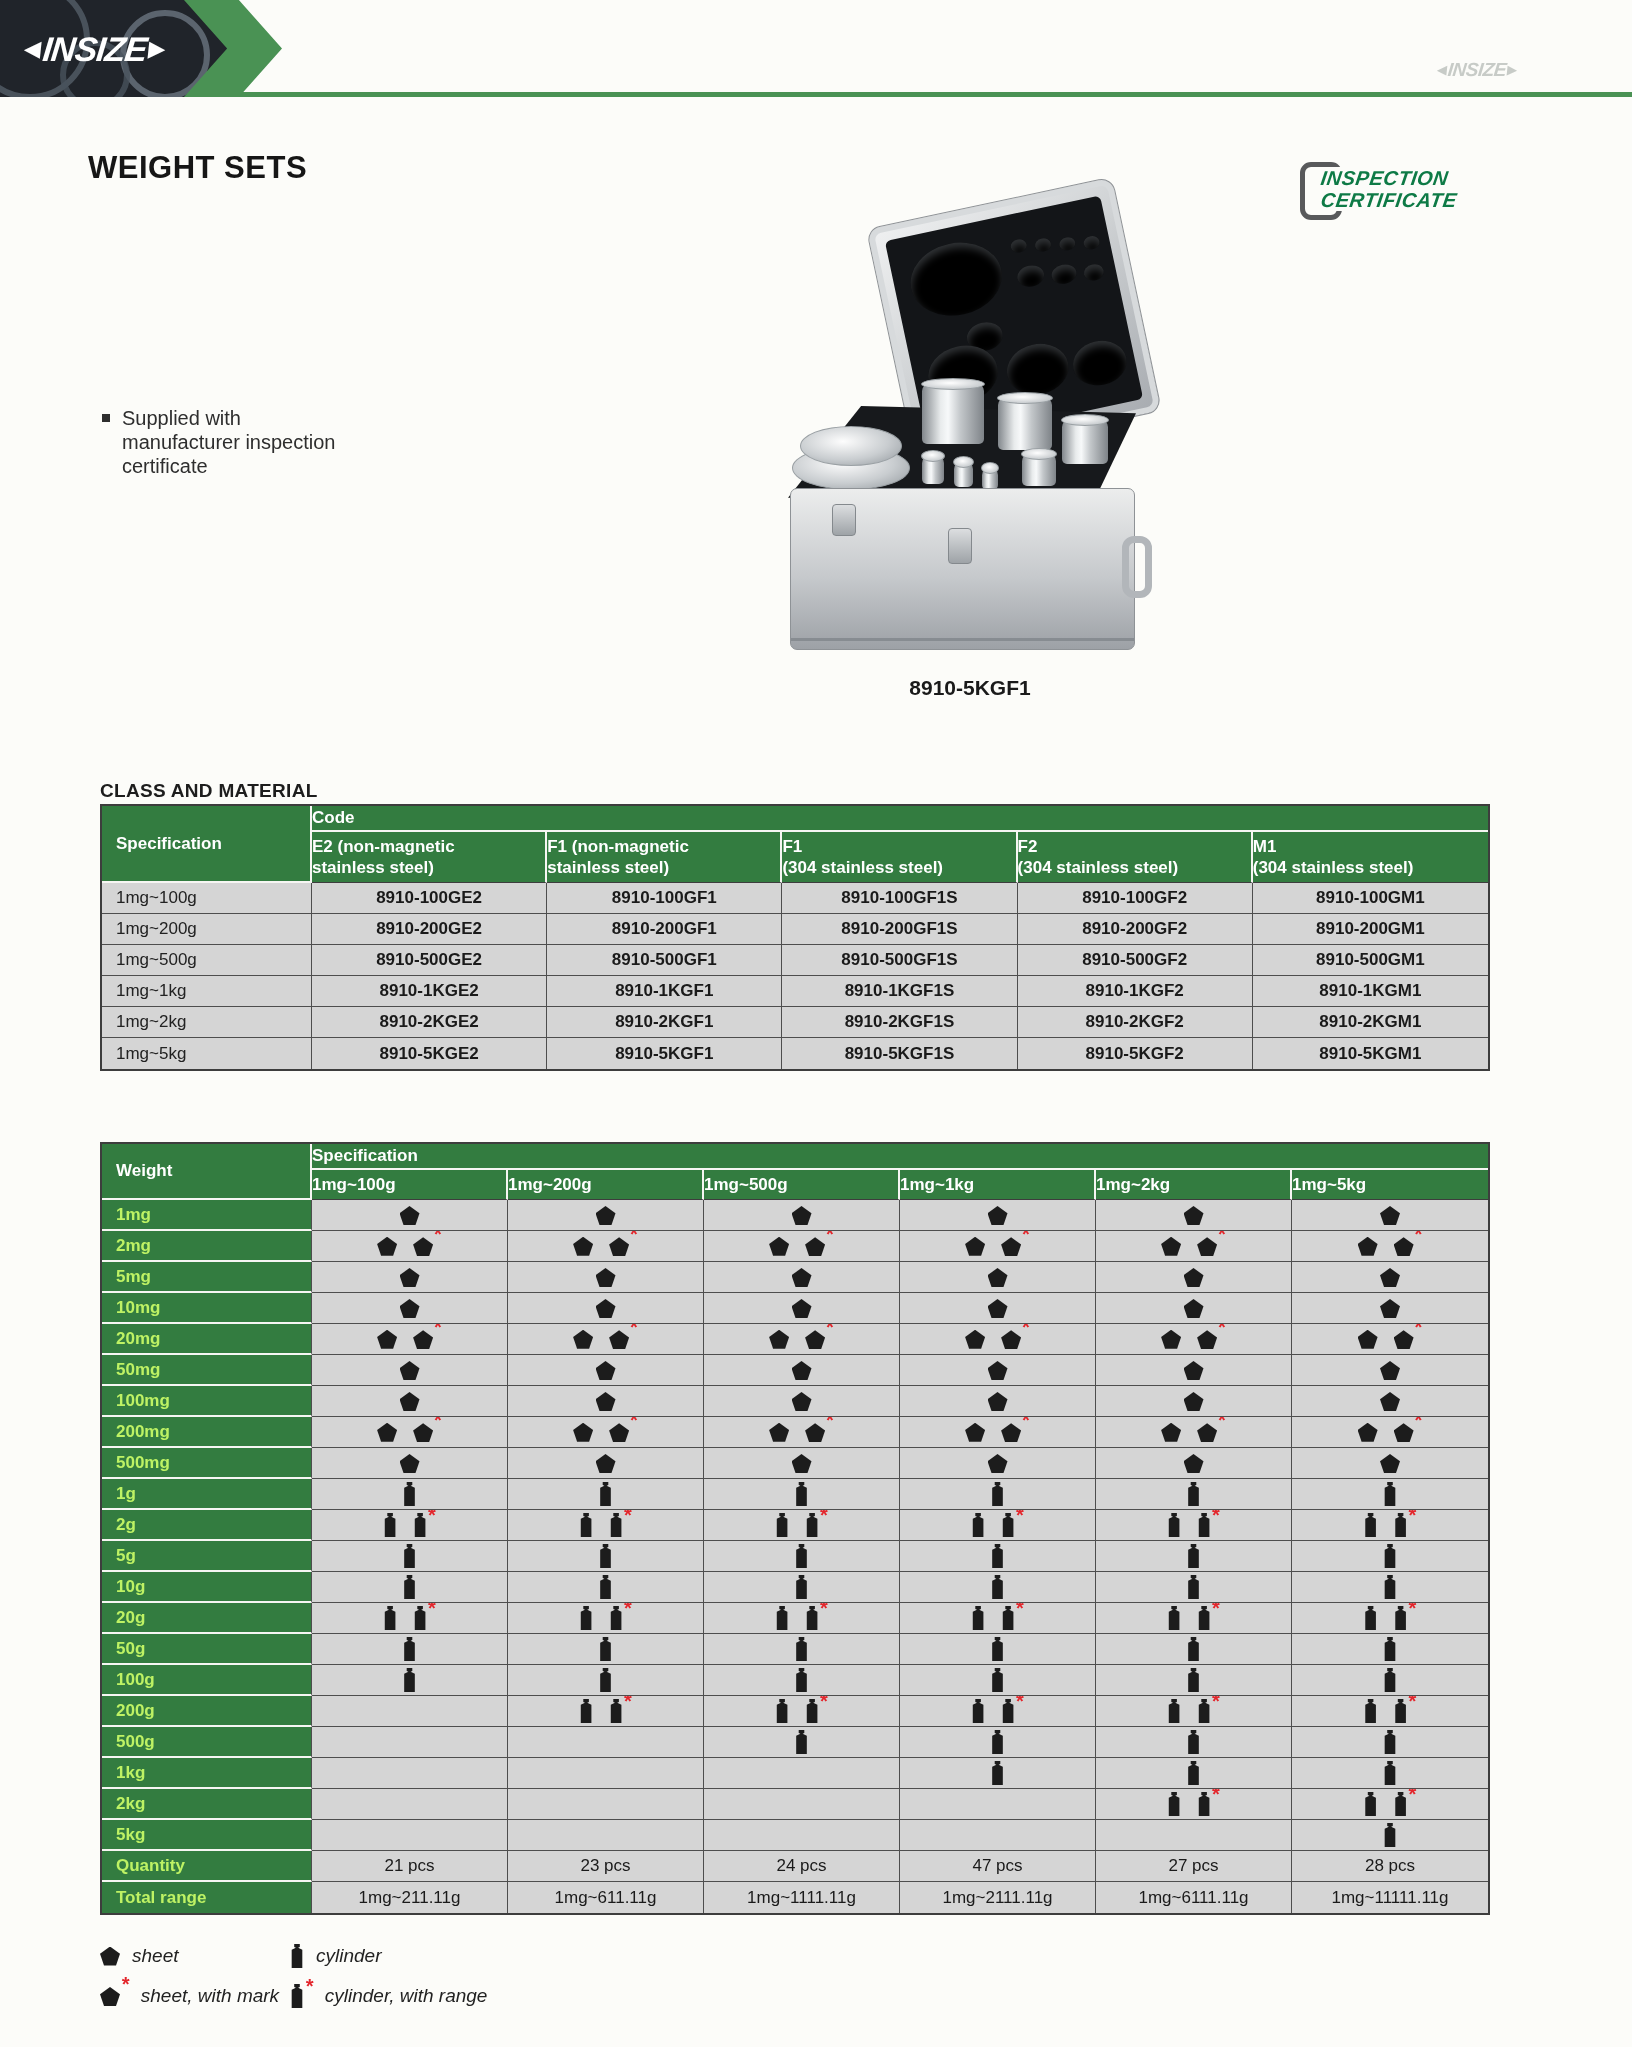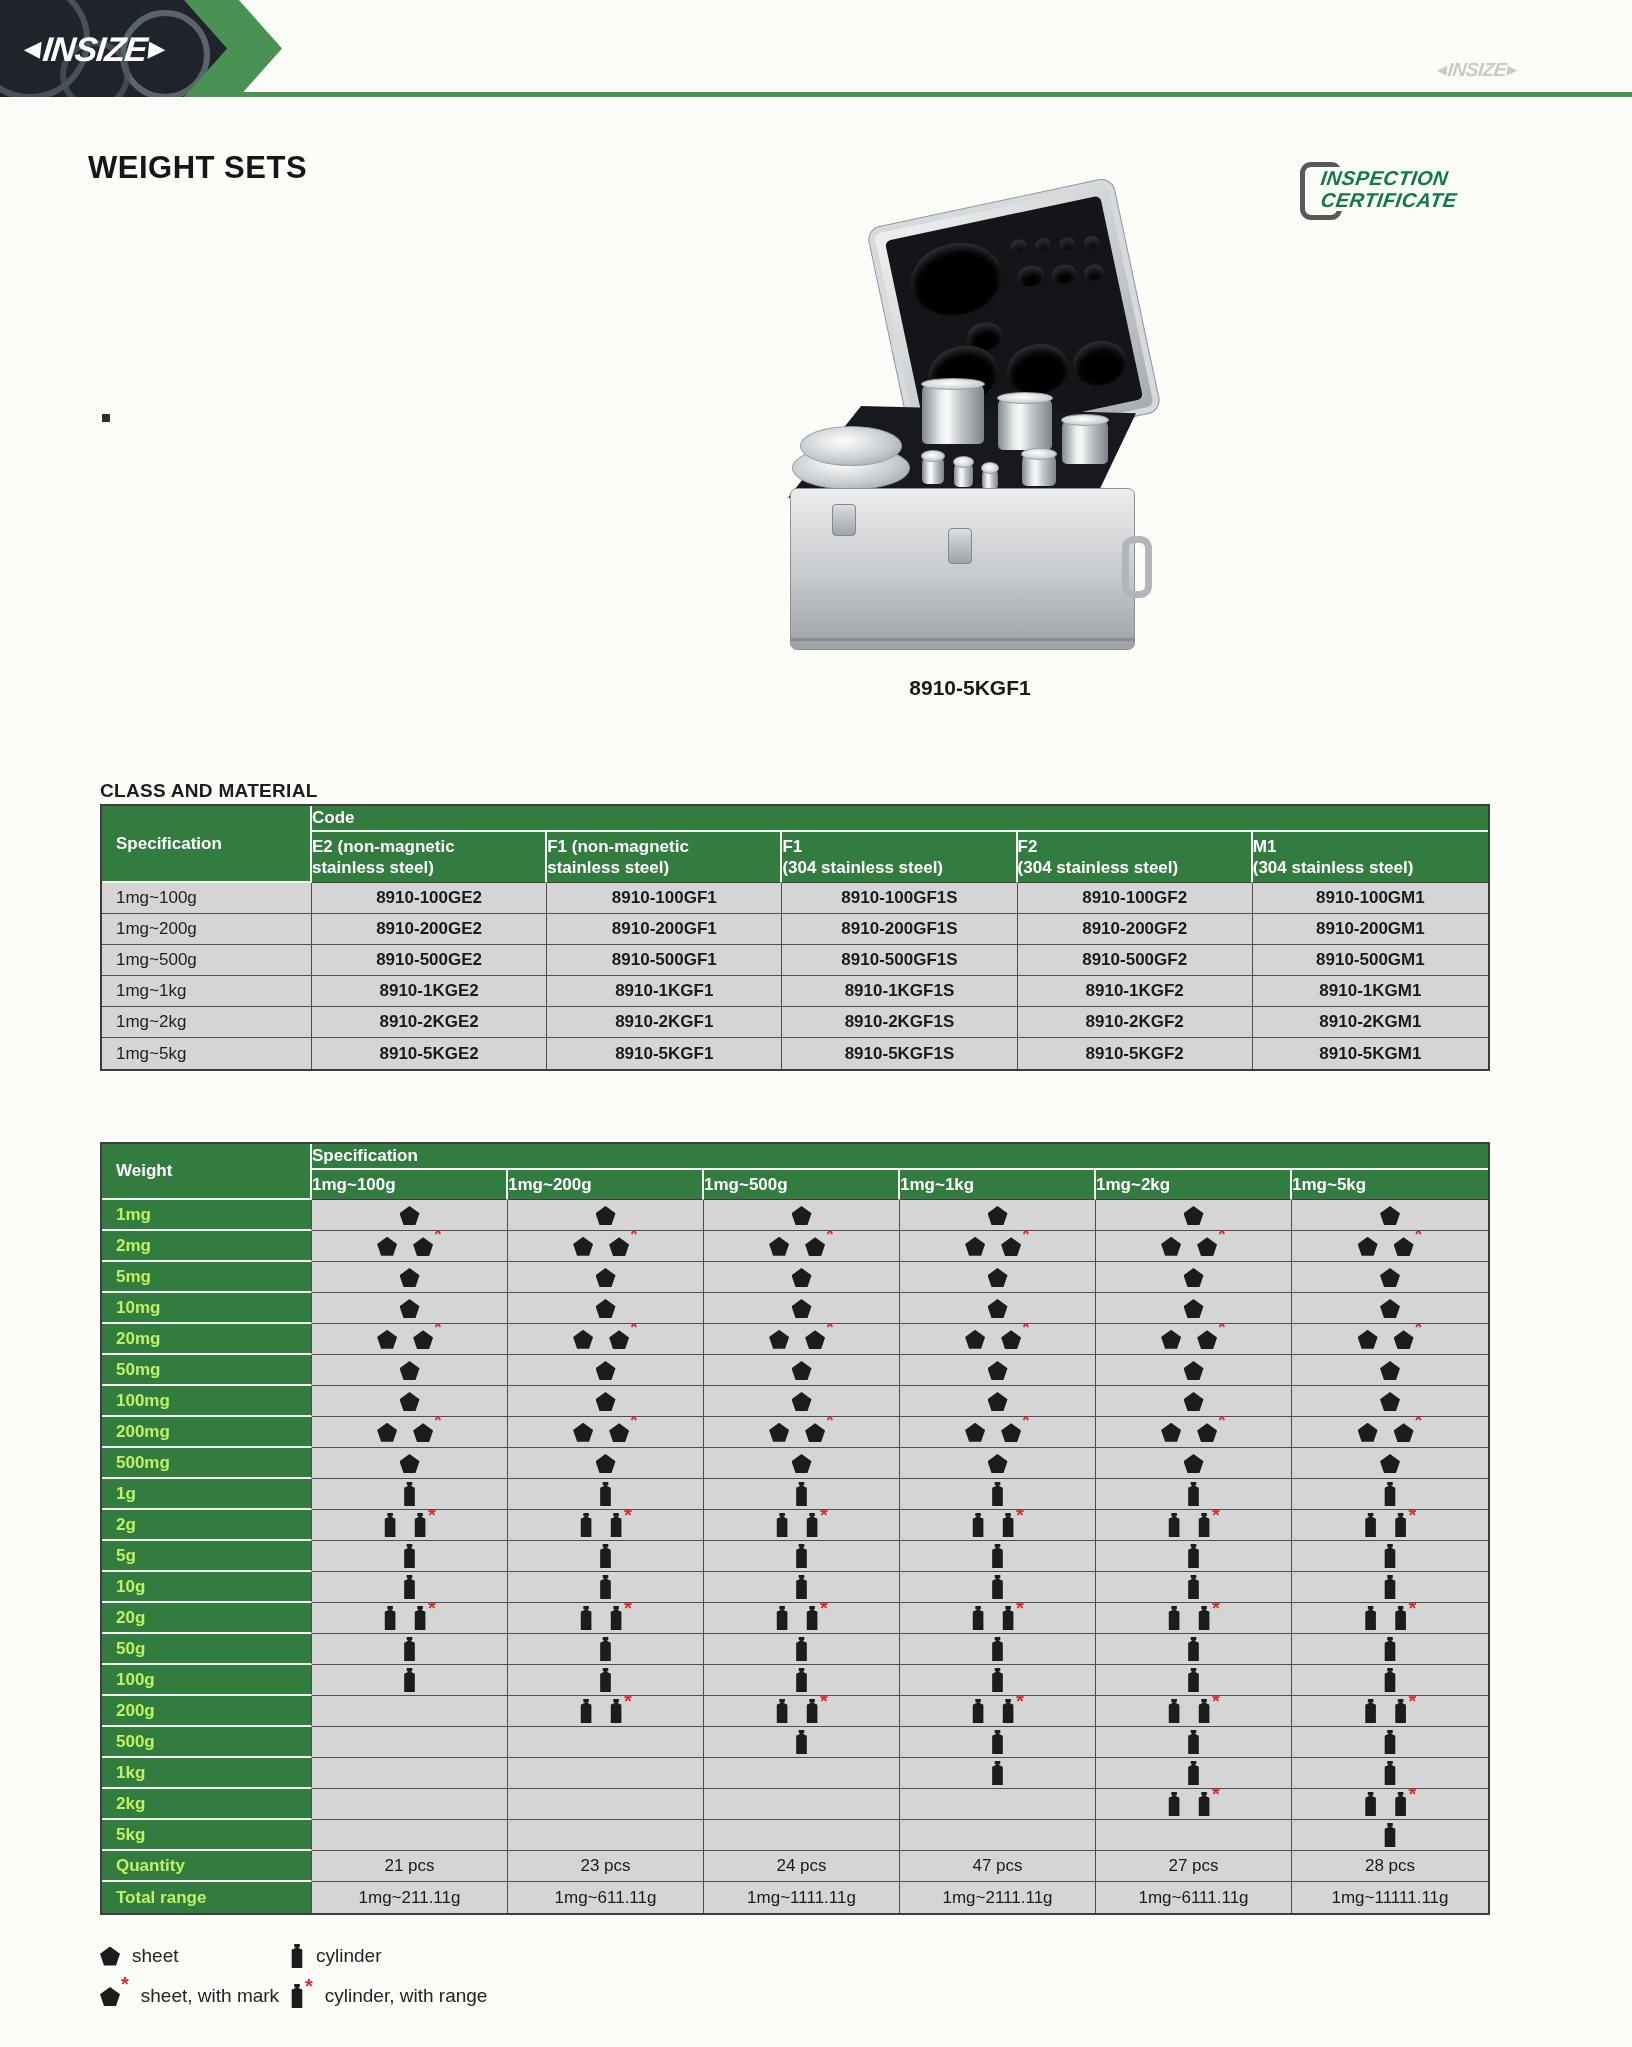--- a/index.html
+++ b/index.html
@@ -99,21 +99,21 @@
   .g1{height:26px;}
   
   .sg{display:inline-flex;align-items:flex-end;margin:0 8px;vertical-align:middle;}
   .pent{display:inline-block;width:20px;height:19px;background:#1c1c1c;
     clip-path:polygon(50% 0%,100% 38%,80% 100%,20% 100%,0% 38%);}
   .cylw{display:inline-block;width:14px;height:24px;background:#1c1c1c;
     clip-path:polygon(30% 0%,70% 0%,70% 12%,58% 16%,88% 24%,88% 100%,12% 100%,12% 24%,42% 16%,30% 12%);}
   .mk{color:var(--red);font-weight:bold;font-size:20px;line-height:1;transform:translateY(-12px);margin-left:1px;}
   
   #legend{position:absolute;left:100px;top:1944px;width:620px;display:grid;
-    grid-template-columns:190px 420px;row-gap:16px;}
+    grid-template-columns:190px 420px;row-gap:16px;font-style:italic;}
   .leg-item{display:flex;align-items:center;gap:12px;font-size:19px;color:#222;}
   .leg-item .sg{margin:0;}
 </style>
 </head>
 <body>
 
 <div class="header-line"></div>
 <div class="header-photo">
   <div class="gear-ring" style="left:-30px;top:-20px;width:120px;height:120px;"></div>
   <div class="gear-ring" style="left:120px;top:10px;width:90px;height:90px;border-color:#6a7480;"></div>
@@ -133,20 +133,21 @@
 
 <div class="page-title">WEIGHT SETS</div>
 <div class="badge">
   <div class="frame"></div>
   <div class="bl l1">INSPECTION</div>
   <div class="bl l2">CERTIFICATE</div>
 </div>
 
 <div class="feature">
   <span class="bullet-sq"></span>
+  <span>Supplied with manufacturer inspection certificate</span>
 </div>
 
 <div class="product">
   <div class="lid">
     <div class="lid-foam">
       <div class="hole" style="left:16px;top:16px;width:92px;height:72px;"></div>
       <div class="hole" style="left:122px;top:26px;width:16px;height:13px;"></div>
       <div class="hole" style="left:146px;top:30px;width:16px;height:13px;"></div>
       <div class="hole" style="left:170px;top:34px;width:16px;height:13px;"></div>
       <div class="hole" style="left:194px;top:38px;width:16px;height:13px;"></div>

